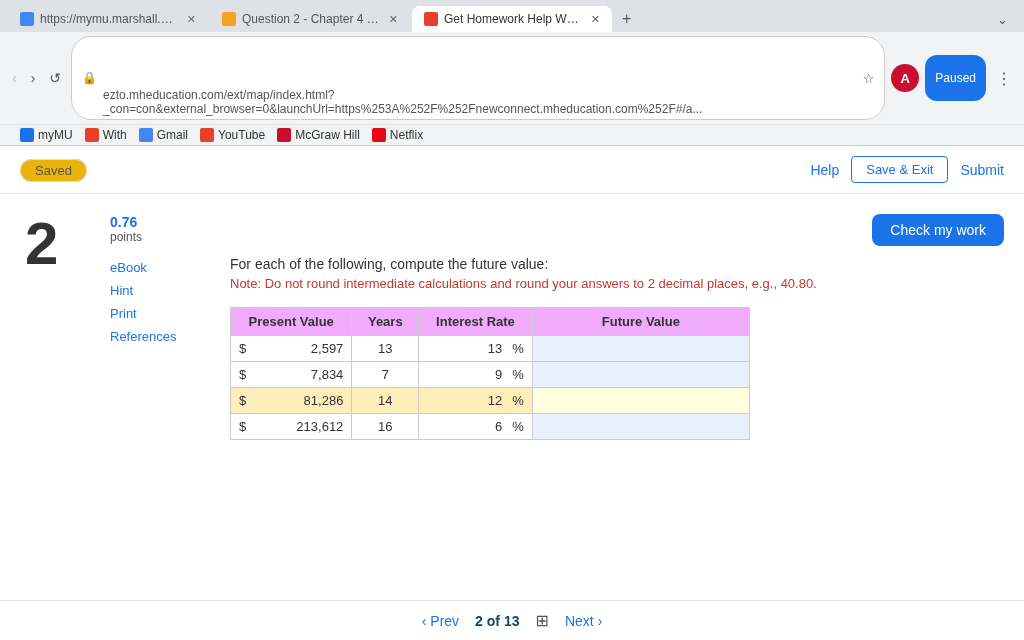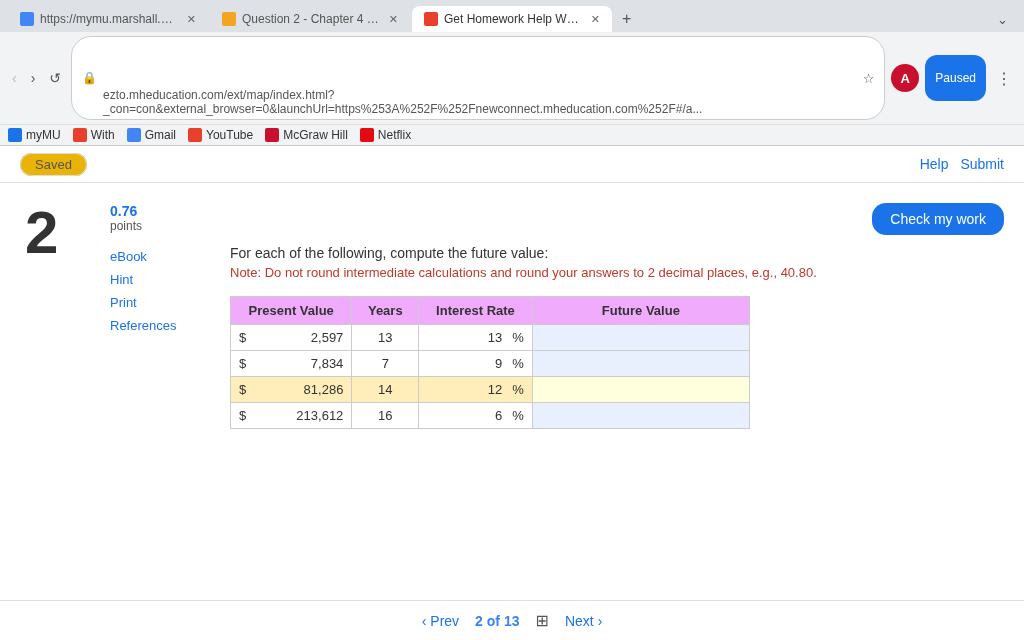--- a/index.html
+++ b/index.html
@@ -88,21 +88,21 @@
       color: #fff;
       border: none;
       border-radius: 12px;
       padding: 16px 10px;
       font-size: 12px;
       cursor: pointer;
     }
     .bookmarks-bar {
       display: flex;
       align-items: center;
-      padding: 3px 8px;
+      padding: 3px 20px;
       gap: 12px;
       background: #f1f3f4;
       border-top: 1px solid #e0e0e0;
       font-size: 12px;
     }
     .bookmark-item {
       display: flex;
       align-items: center;
       gap: 4px;
       cursor: pointer;
@@ -197,21 +197,21 @@
       line-height: 1;
       min-width: 60px;
     }
     .question-body {
       flex: 1;
     }
     .check-my-work-btn {
       background: #1a73e8;
       color: #fff;
       border: none;
-      border-radius: 14px;
+      border-radius: 8px;
       padding: 8px 18px;
       font-size: 14px;
       cursor: pointer;
       float: right;
       margin-bottom: 10px;
     }
     .question-instruction {
       font-size: 14px;
       color: #333;
       margin-bottom: 4px;
@@ -314,21 +314,21 @@
       align-items: center;
       gap: 4px;
       color: #1a73e8;
       background: none;
       border: none;
       font-size: 14px;
       cursor: pointer;
     }
     .pagination-info {
       font-size: 14px;
-      color: #3b82f6;
+      color: #0c4a6e;
       font-weight: bold;
     }
     .grid-icon {
       color: #555;
       cursor: pointer;
       font-size: 16px;
     }
     .mcgraw-logo {
       position: fixed;
       bottom: 0;
@@ -412,20 +412,21 @@
     </div>
   </div>
 </div>
 
 <div class="page-header">
   <div>
     <span class="saved-badge">Saved</span>
   </div>
   <div class="header-actions">
     <a class="help-link">Help</a>
+    <button class="save-exit-btn">Save &amp; Exit</button>
     <button class="submit-btn">Submit</button>
   </div>
 </div>
 
 <div class="main-content">
 
   <div style="display:flex;flex-direction:column;align-items:center;min-width:70px;">
     <span class="question-number">2</span>
   </div>
 

